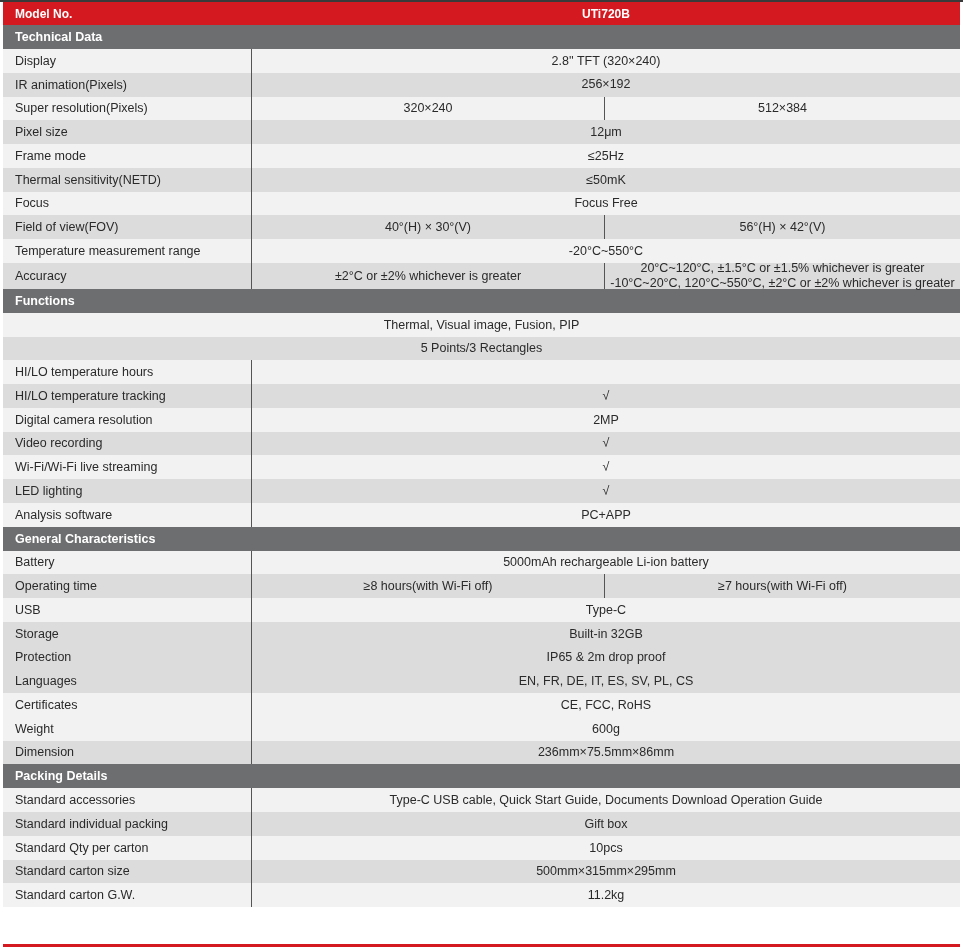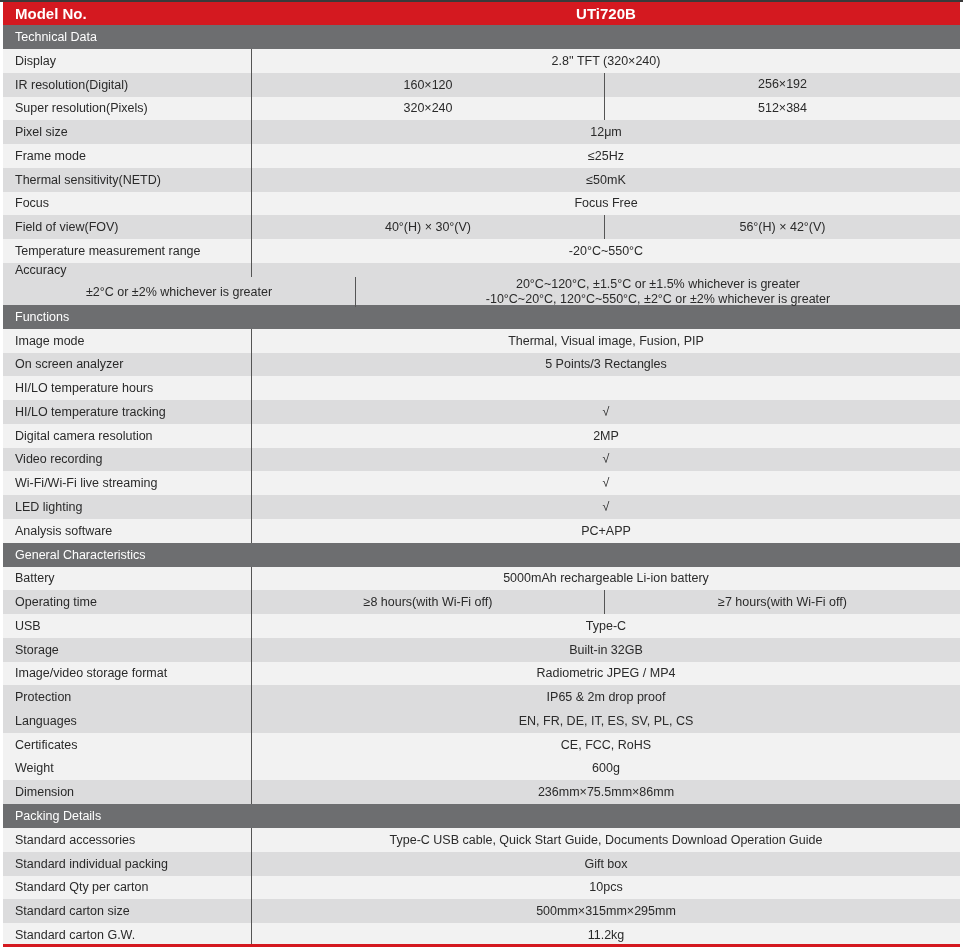--- a/index.html
+++ b/index.html
@@ -1,30 +1,30 @@
 <!DOCTYPE html>
 <html><head>
 <meta charset="utf-8">
 <style>
   html, body { margin: 0; padding: 0; background: #ffffff; }
   body { width: 963px; height: 948px; position: relative; overflow: hidden;
          font-family: "Liberation Sans", "DejaVu Sans", sans-serif; }
   .topline { position: absolute; left: 0; top: 0; width: 963px; height: 2px; background: #3a3a3a; }
   .table { position: absolute; left: 3px; top: 2px; width: 957px; }
-  .hdr { height: 23px; background: #d41920; color: #ffffff; font-weight: bold; font-size: 15px;
+  .hdr { height: 23px; background: #d41920; color: #ffffff; font-weight: bold; font-size: 12px;
          display: flex; align-items: center; }
   .hdr .c0 { width: 249px; padding-left: 12px; box-sizing: border-box; }
   .hdr .c1 { width: 353px; text-align: center; }
   .hdr .c2 { flex: 1; text-align: center; }
-  .sec { height: 24px; background: #6d6e70; color: #ffffff; font-weight: normal; font-size: 12.5px;
+  .sec { height: 24px; background: #6d6e70; color: #ffffff; font-weight: bold; font-size: 12.5px;
          display: flex; align-items: center; padding-left: 12px; box-sizing: border-box; }
   .row { height: 23.75px; display: flex; align-items: stretch; font-size: 12.5px; color: #2a2a2a; }
   .row.odd { background: #f2f2f2; }
   .row.even { background: #dcdcdd; }
-  .row.tall { height: 42px; flex-direction: column; }
+  .row.tall { height: 26px; }
   .lbl { width: 249px; box-sizing: border-box; padding-left: 12px; border-right: 1.5px solid #555;
          display: flex; align-items: center; }
   .val { flex: 1; display: flex; align-items: center; justify-content: center; text-align: center; }
   .split { flex: 1; display: flex; }
   .split .a { width: 353px; display: flex; align-items: center; justify-content: center;
               border-right: 1.5px solid #555; box-sizing: border-box; text-align: center; }
   .split .b { flex: 1; display: flex; align-items: center; justify-content: center; text-align: center;
               line-height: 15px; }
   .bottomline { position: absolute; left: 3px; top: 944px; width: 957px; height: 3px; background: #d41920; }
 </style>
@@ -38,23 +38,22 @@
     <div class="c0">Model No.</div>
     <div class="c2">UTi720B</div>
   </div>
 
   <div class="sec">Technical Data</div>
   <div class="row odd">
     <div class="lbl">Display</div>
     <div class="val">2.8'' TFT (320×240)</div>
   </div>
   <div class="row even">
-    <div class="lbl">IR resolution(Digital)</div>
+    <div class="lbl">IR animation(Pixels)</div>
     <div class="split">
-        <div class="a">160×120</div>
         <div class="b">256×192</div>
       </div>
   </div>
   <div class="row odd">
     <div class="lbl">Super resolution(Pixels)</div>
     <div class="split">
         <div class="a">320×240</div>
         <div class="b">512×384</div>
       </div>
   </div>
@@ -91,25 +90,23 @@
       <div class="a">±2°C or ±2% whichever is greater</div>
       <div class="b" style="flex-direction:column;">
         <span>20°C~120°C, ±1.5°C or ±1.5% whichever is greater</span>
         <span>-10°C~20°C, 120°C~550°C, ±2°C or ±2% whichever is greater</span>
       </div>
     </div>
   </div>
 
   <div class="sec">Functions</div>
   <div class="row odd">
-    <div class="lbl">Image mode</div>
     <div class="val">Thermal, Visual image, Fusion, PIP</div>
   </div>
   <div class="row even">
-    <div class="lbl">On screen analyzer</div>
     <div class="val">5 Points/3 Rectangles</div>
   </div>
   <div class="row odd">
     <div class="lbl">HI/LO temperature hours</div>
   </div>
   <div class="row even">
     <div class="lbl">HI/LO temperature tracking</div>
     <div class="val">√</div>
   </div>
   <div class="row odd">
@@ -146,24 +143,20 @@
       </div>
   </div>
   <div class="row odd">
     <div class="lbl">USB</div>
     <div class="val">Type-C</div>
   </div>
   <div class="row even">
     <div class="lbl">Storage</div>
     <div class="val">Built-in 32GB</div>
   </div>
-  <div class="row odd">
-    <div class="lbl">Image/video storage format</div>
-    <div class="val">Radiometric JPEG / MP4</div>
-  </div>
   <div class="row even">
     <div class="lbl">Protection</div>
     <div class="val">IP65 &amp; 2m drop proof</div>
   </div>
   <div class="row even">
     <div class="lbl">Languages</div>
     <div class="val">EN, FR, DE, IT, ES, SV, PL, CS</div>
   </div>
   <div class="row odd">
     <div class="lbl">Certificates</div>

